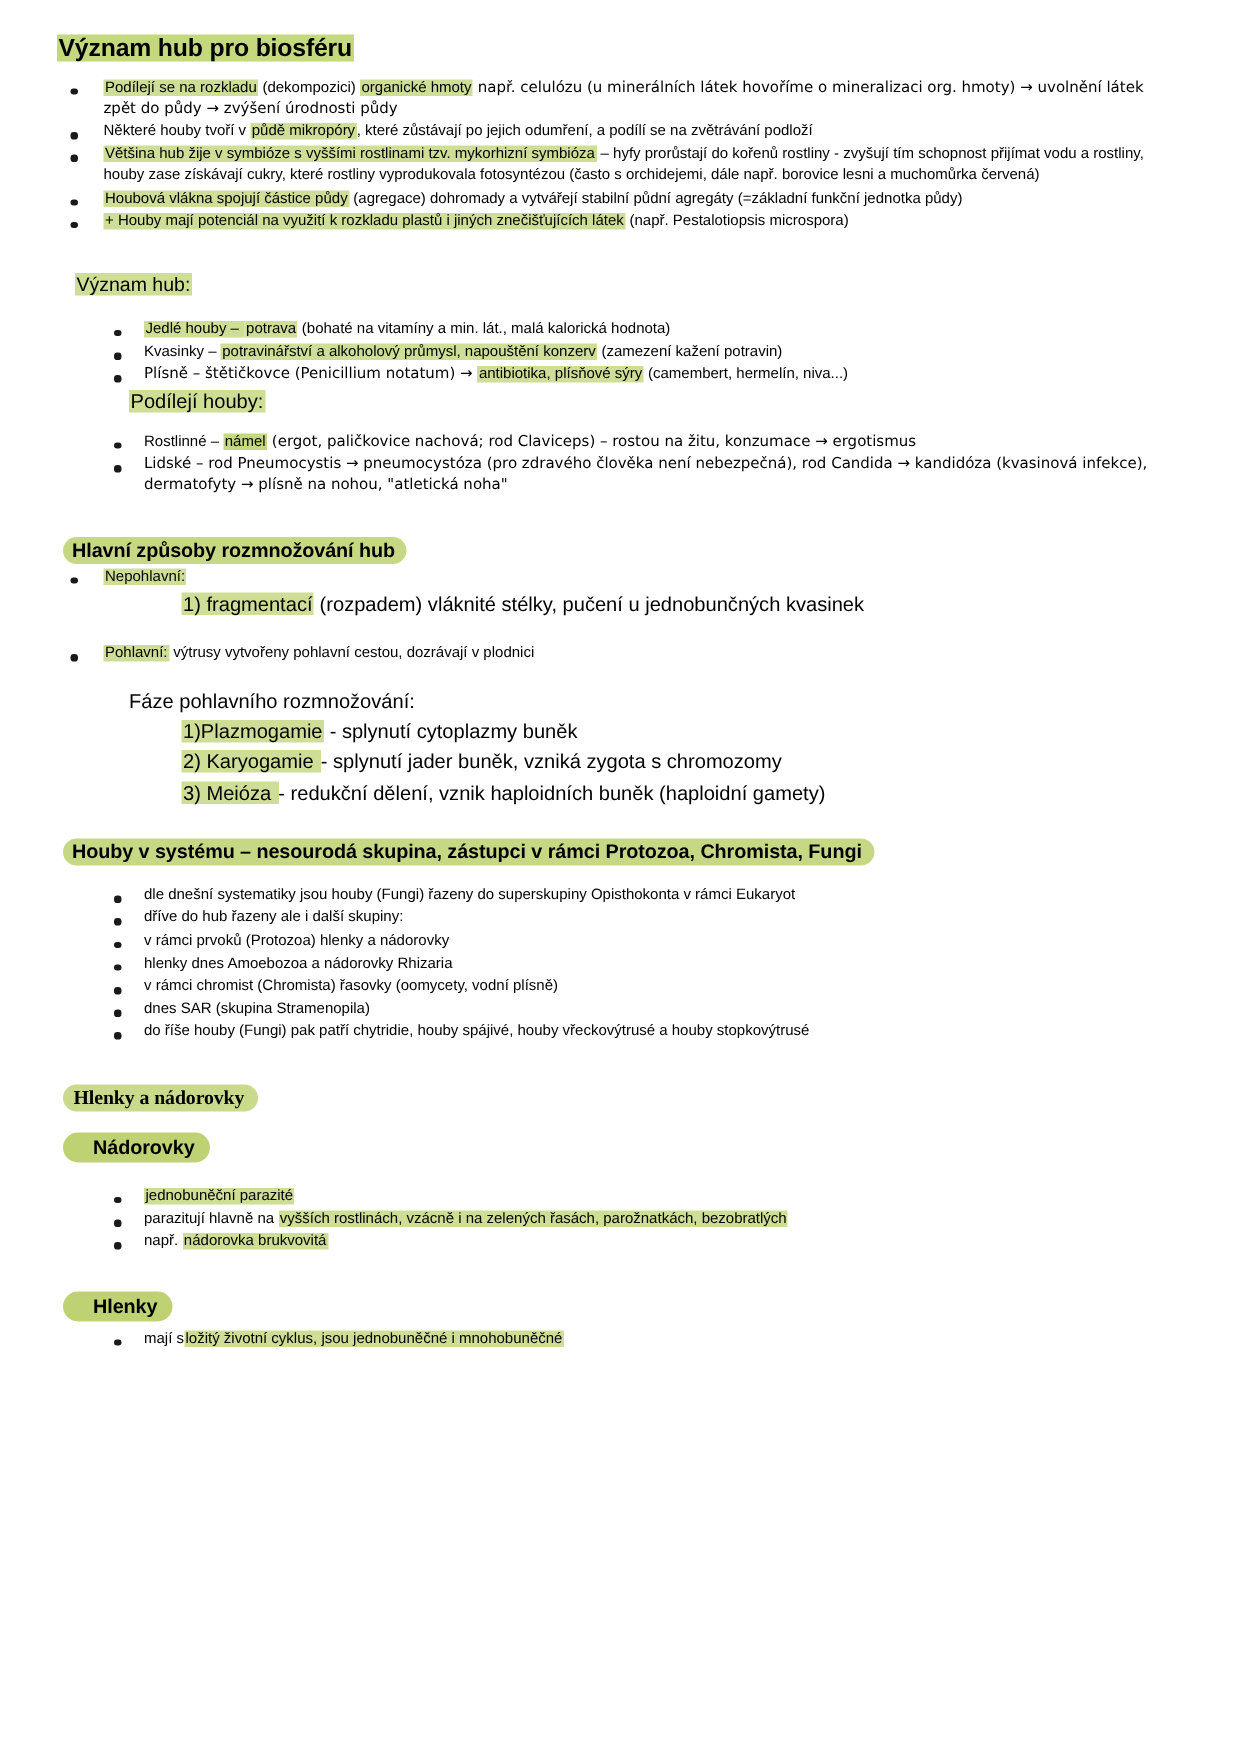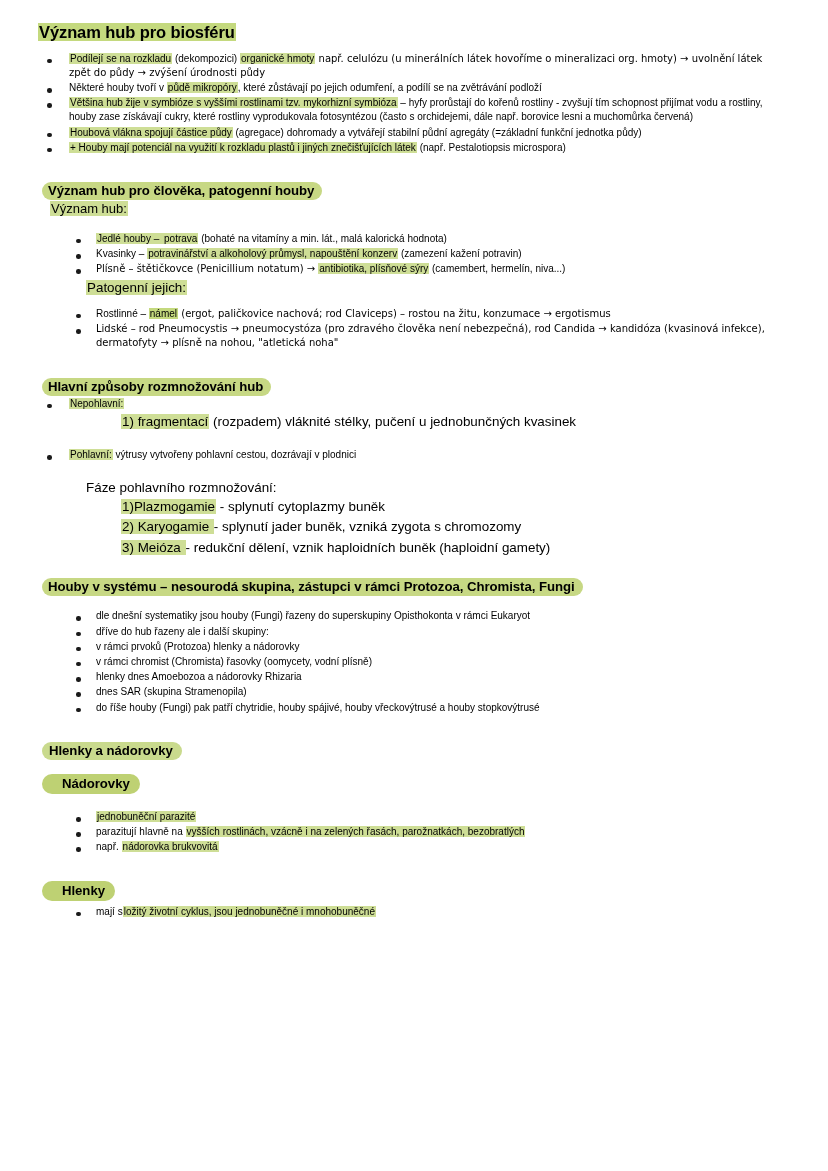--- a/index.html
+++ b/index.html
@@ -50,20 +50,21 @@
     border-radius: 10px;
     padding: 2px 10px 3px 20px;
     box-decoration-break: clone;
     -webkit-box-decoration-break: clone;
   }
   .pill-round {
     background-color: #c9da8d;
     border-radius: 10px;
     padding: 1px 9px 2px 7px;
     box-decoration-break: clone;
+    font-family: Liberation Serif, serif;
     -webkit-box-decoration-break: clone;
   }
 
   
   .h-main {
     font-size: 16.5px;
     font-weight: bold;
     line-height: 1.25;
     margin: 0 0 9px 14px;
     letter-spacing: -0.1px;
@@ -157,32 +158,31 @@
       <li><span>Některé houby tvoří v </span><span class="hl">půdě mikropóry</span><span>, které zůstávají po jejich odumření, a podílí se na zvětrávání podloží</span></li>
       <li><span class="hl">Většina hub žije v symbióze s vyššími rostlinami tzv. mykorhizní symbióza</span><span> – hyfy prorůstají do kořenů rostliny - zvyšují tím schopnost přijímat vodu a rostliny, houby zase získávají cukry, které rostliny vyprodukovala fotosyntézou (často s orchidejemi, dále např. borovice lesni a muchomůrka červená)</span></li>
       <li><span class="hl">Houbová vlákna spojují částice půdy</span><span> (agregace) dohromady a vytvářejí stabilní půdní agregáty (=základní funkční jednotka půdy)</span></li>
       <li><span class="hl">+ Houby mají potenciál na využití k rozkladu plastů i jiných znečišťujících látek</span><span> (např. Pestalotiopsis microspora)</span></li>
     </ul>
   </div>
 
   <div class="sp-26"></div>
 
   <div class="block">
-    <div class="h-sec"><span class="pill">Význam hub pro člověka, patogenní houby</span></div>
     <div class="h-sub"><span class="hl">Význam hub:</span></div>
 
     <div class="sp-10"></div>
 
     <ul class="lvl2">
       <li><span class="hl">Jedlé houby – </span><span class="hl">potrava</span><span> (bohaté na vitamíny a min. lát., malá kalorická hodnota)</span></li>
       <li><span>Kvasinky – </span><span class="hl">potravinářství a alkoholový průmysl, napouštění konzerv</span><span> (zamezení kažení potravin)</span></li>
       <li><span class="arrow">Plísně – štětičkovce (Penicillium notatum) → </span><span class="hl">antibiotika, plísňové sýry</span><span> (camembert, hermelín, niva...)</span></li>
     </ul>
 
-    <div class="plainrow"><span class="hl">Patogenní jejich:</span></div>
+    <div class="plainrow"><span class="hl">Podílejí houby:</span></div>
 
     <div class="sp-10"></div>
 
     <ul class="lvl2">
       <li><span>Rostlinné – </span><span class="hl-strong">námel</span><span class="arrow"> (ergot, paličkovice nachová; rod Claviceps) – rostou na žitu, konzumace → ergotismus</span></li>
       <li><span class="arrow">Lidské – rod Pneumocystis → pneumocystóza (pro zdravého člověka není nebezpečná), rod Candida → kandidóza (kvasinová infekce), dermatofyty → plísně na nohou, "atletická noha"</span></li>
     </ul>
   </div>
 
   <div class="sp-26"></div>
@@ -214,22 +214,22 @@
 
   <div class="block">
     <div class="h-sec"><span class="pill">Houby v systému – nesourodá skupina, zástupci v rámci Protozoa, Chromista, Fungi</span></div>
 
     <div class="sp-12"></div>
 
     <ul class="lvl2">
       <li><span>dle dnešní systematiky jsou houby (Fungi) řazeny do superskupiny Opisthokonta v rámci Eukaryot</span></li>
       <li><span>dříve do hub řazeny ale i další skupiny:</span></li>
       <li><span>v rámci prvoků (Protozoa) hlenky a nádorovky</span></li>
+      <li><span>hlenky dnes Amoebozoa a nádorovky Rhizaria</span></li>
       <li><span>v rámci chromist (Chromista) řasovky (oomycety, vodní plísně)</span></li>
-      <li><span>hlenky dnes Amoebozoa a nádorovky Rhizaria</span></li>
       <li><span>dnes SAR (skupina Stramenopila)</span></li>
       <li><span>do říše houby (Fungi) pak patří chytridie, houby spájivé, houby vřeckovýtrusé a houby stopkovýtrusé</span></li>
     </ul>
   </div>
 
   <div class="sp-26"></div>
 
   <div class="block">
     <div class="h-sec"><span class="pill-round">Hlenky a nádorovky</span></div>
 

